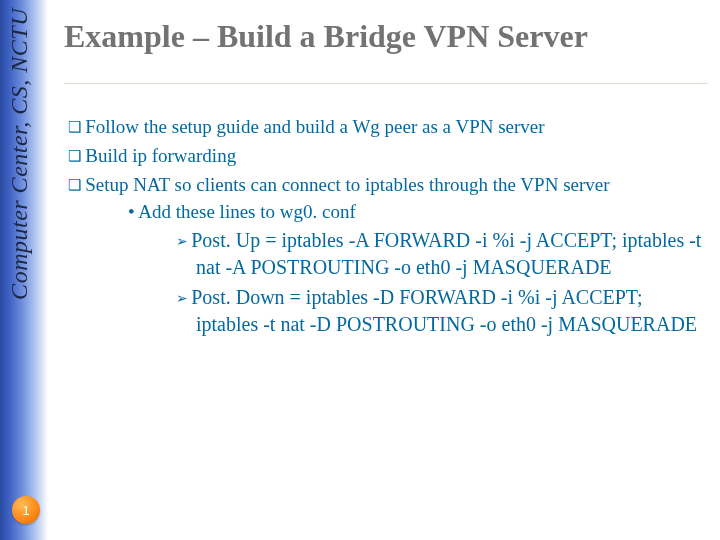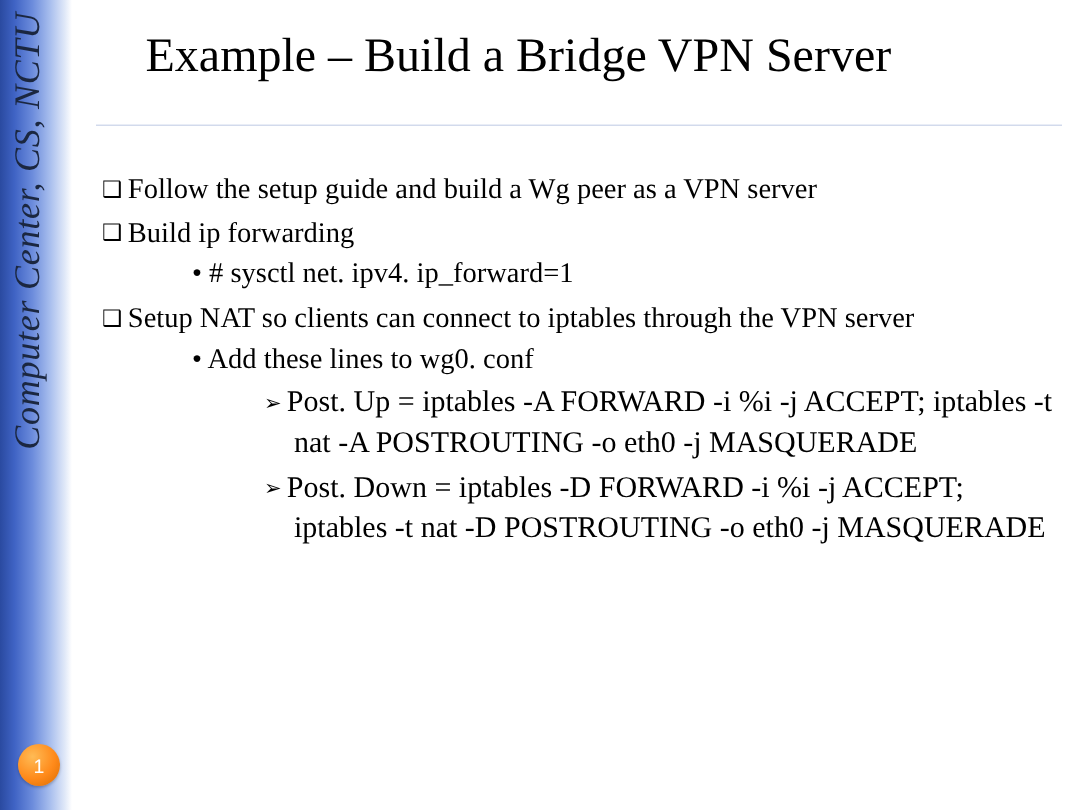--- a/index.html
+++ b/index.html
@@ -50,39 +50,38 @@
   .content {
     position: absolute;
     left: 64px;
     top: 0;
     right: 12px;
     bottom: 0;
     padding-top: 16px;
   }
   .title {
     font-size: 32px;
-    color: #000000;
+    color: #737373;
     margin-bottom: 28px;
     padding-top: 2px;
-    font-weight: 400;
-    margin-left: 33px;
+    font-weight: 700;
   }
   .hr {
     height: 1px;
     background: #7f94c9;
     width: 100%;
     margin-top: 10px;
     margin-bottom: 30px;
     opacity: .35;
   }
   ul.level1 {
     list-style: none;
     padding-left: 4px;
     font-size: 19px;
-    color: #000000;
+    color: #0369a1;
   }
   ul.level1 > li {
     margin-bottom: 4px;
     padding-left: 26px;
     text-indent: -26px;
     line-height: 1.32;
   }
   ul.level1 > li::before {
     content: "❑  ";
     font-size: 15px;
@@ -138,23 +137,20 @@
 
   <div class="content">
     <h1 class="title">Example – Build a Bridge VPN Server</h1>
     <div class="hr"></div>
 
     <ul class="level1">
       <li>Follow the setup guide and build a Wg peer as a VPN server</li>
 
       <li>
         <span>Build ip forwarding</span>
-        <ul class="level2">
-          <li># sysctl net. ipv4. ip_forward=1</li>
-        </ul>
       </li>
 
       <li>
         <span>Setup NAT so clients can connect to iptables through the VPN server</span>
         <ul class="level2">
           <li>
             <span>Add these lines to wg0. conf</span>
             <ul class="level3">
               <li>Post. Up = iptables -A FORWARD -i %i -j ACCEPT; iptables -t nat -A POSTROUTING -o eth0 -j MASQUERADE</li>
               <li>Post. Down = iptables -D FORWARD -i %i -j ACCEPT; iptables -t nat -D POSTROUTING -o eth0 -j MASQUERADE</li>

